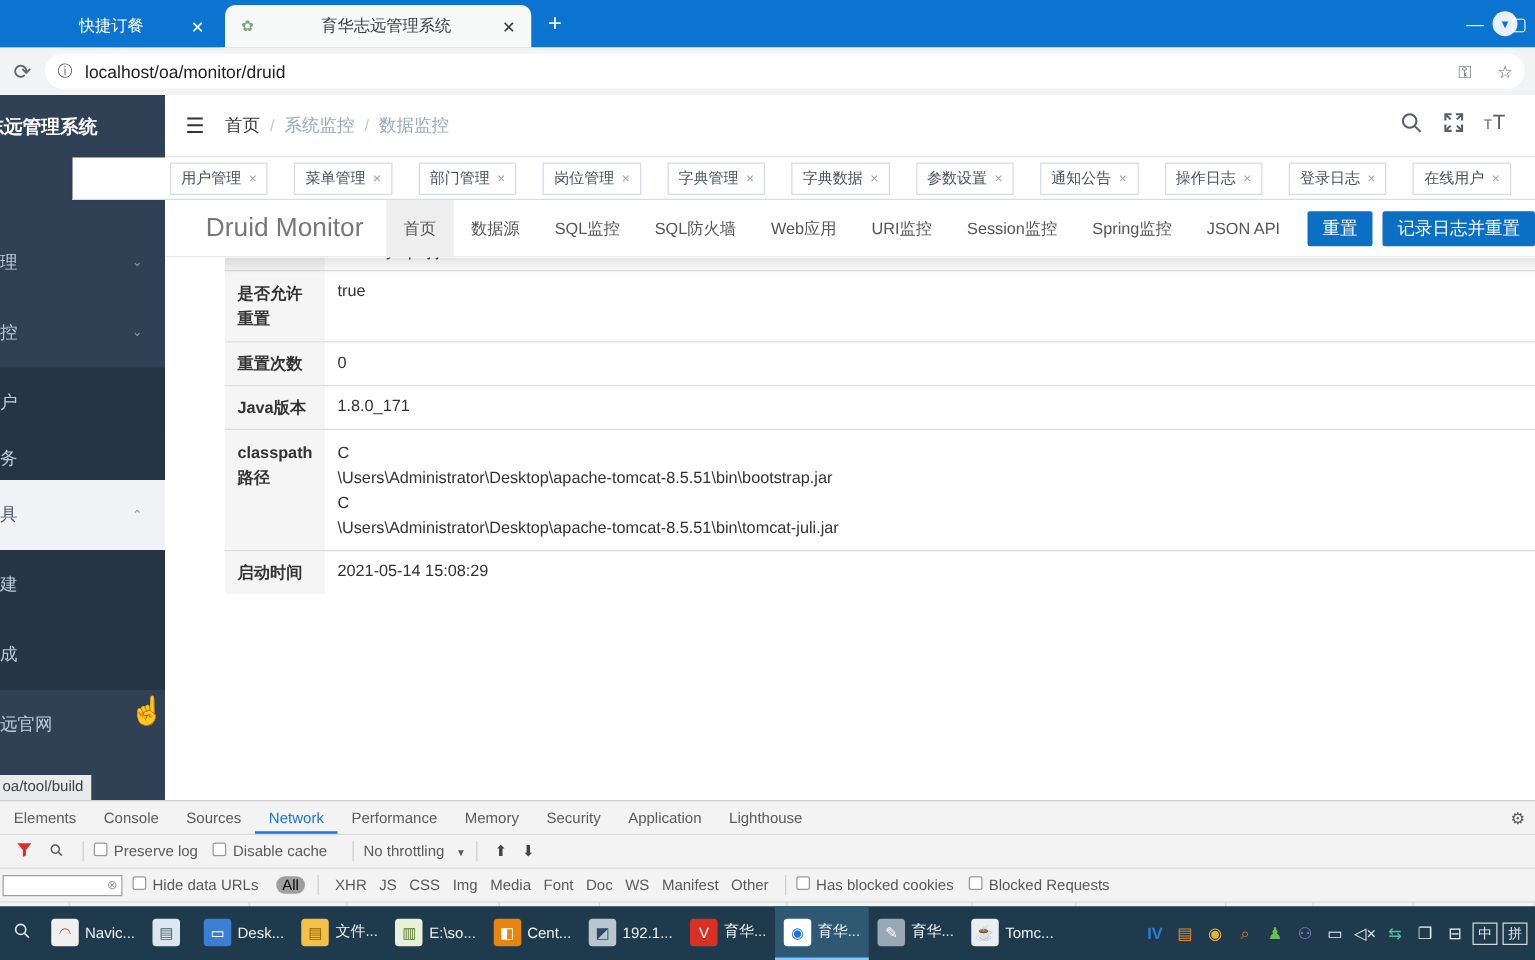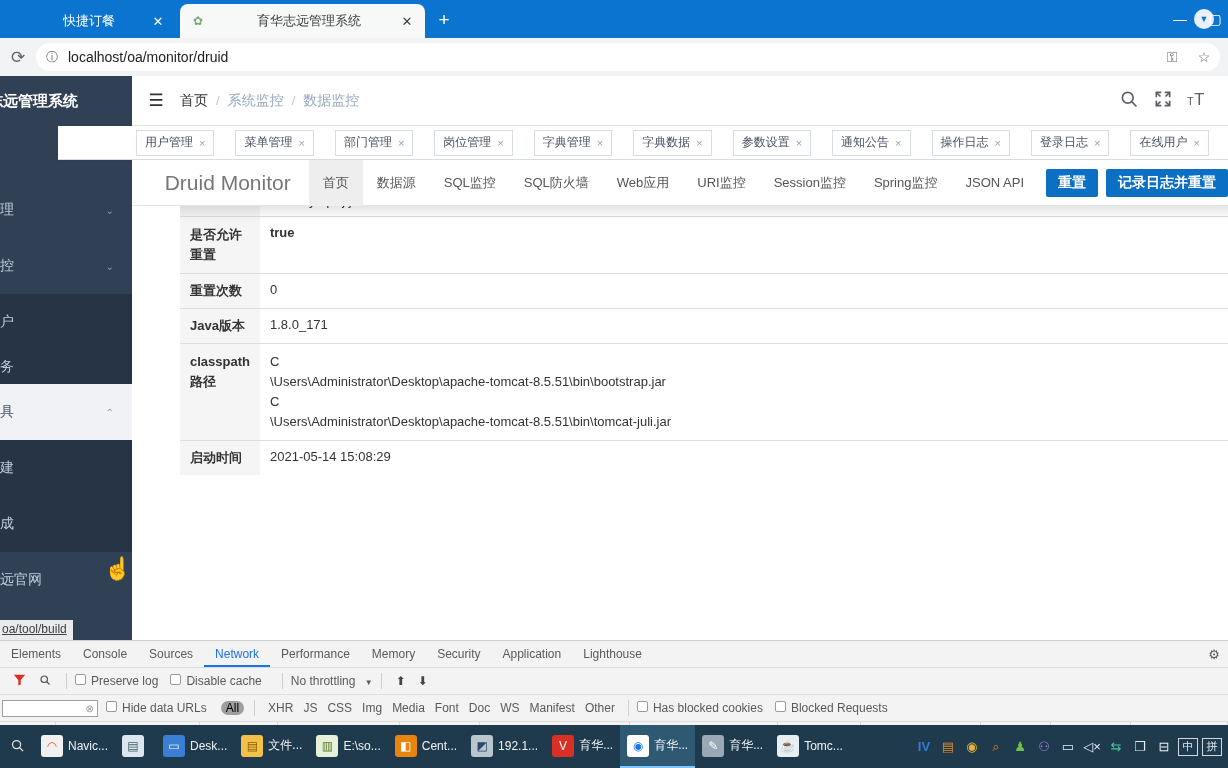--- a/index.html
+++ b/index.html
@@ -143,21 +143,21 @@
     font-size: 21px; color: #777; margin-right: 18px; white-space: nowrap;
   }
   .druid-link {
     padding: 0 14px; height: 46px; line-height: 46px; font-size: 13px;
     color: #555; white-space: nowrap;
   }
   .druid-link.sel { background: #eeeeee; }
   .druid-btn {
     height: 28px; padding: 0 12px; background: #0b6fc4; color: #fff;
     font-size: 14px; display: flex; align-items: center;
-    border-radius: 2px; margin-left: 8px; white-space: nowrap; font-weight: bold;
+    border-radius: 2px; margin-left: 8px; white-space: nowrap;
   }
 
   .druid-body {
     position: absolute; top: 46px; left: 0; width: 1096px; height: 434px;
     overflow: hidden; background: #fff;
   }
   table.kv {
     position: absolute; top: -22px; left: 48px; width: 1048px;
     border-collapse: collapse; background: #fff;
   }
@@ -173,21 +173,21 @@
     position: absolute; top: 0; left: 48px; width: 1048px; height: 14px;
     background: linear-gradient(to bottom, rgba(0,0,0,.10), rgba(0,0,0,0));
   }
   .cursor-hand {
     position: absolute; left: 104px; top: 480px;
     font-size: 22px; color: #111; pointer-events: none;
   }
   .status-link {
     position: absolute; left: 0; bottom: 0; height: 20px;
     background: #e9eaeb; color: #3c4043; font-size: 12px;
-    padding: 2px 6px 0 2px; white-space: nowrap; z-index: 20; text-decoration: underline;
+    padding: 2px 6px 0 2px; white-space: nowrap; z-index: 20;
   }
 
   
   .devtools {
     position: absolute; top: 640px; left: 0; width: 1228px; height: 85px;
     background: #f3f3f3; border-top: 1px solid #cdcdcd;
     font-size: 12px; color: #5a5a5a;
   }
   .dt-tabs { height: 27px; display: flex; align-items: center; border-bottom: 1px solid #dcdcdc; }
   .dt-tab { padding: 0 11px; line-height: 26px; white-space: nowrap; }
@@ -431,21 +431,21 @@
 
       <div class="druid-body">
         <table class="kv">
           <tbody>
               <tr>
             <td class="k"></td>
             <td class="v">com.mysql.cj.jdbc.Driver</td>
           </tr>
           <tr>
             <td class="k" style="line-height:20px;">是否允许重置</td>
-            <td class="v" style="height:46px;font-weight:bold;">true</td>
+            <td class="v" style="height:46px;">true</td>
           </tr>
           <tr>
             <td class="k">重置次数</td>
             <td class="v">0</td>
           </tr>
           <tr>
             <td class="k">Java版本</td>
             <td class="v">1.8.0_171</td>
           </tr>
           <tr>

